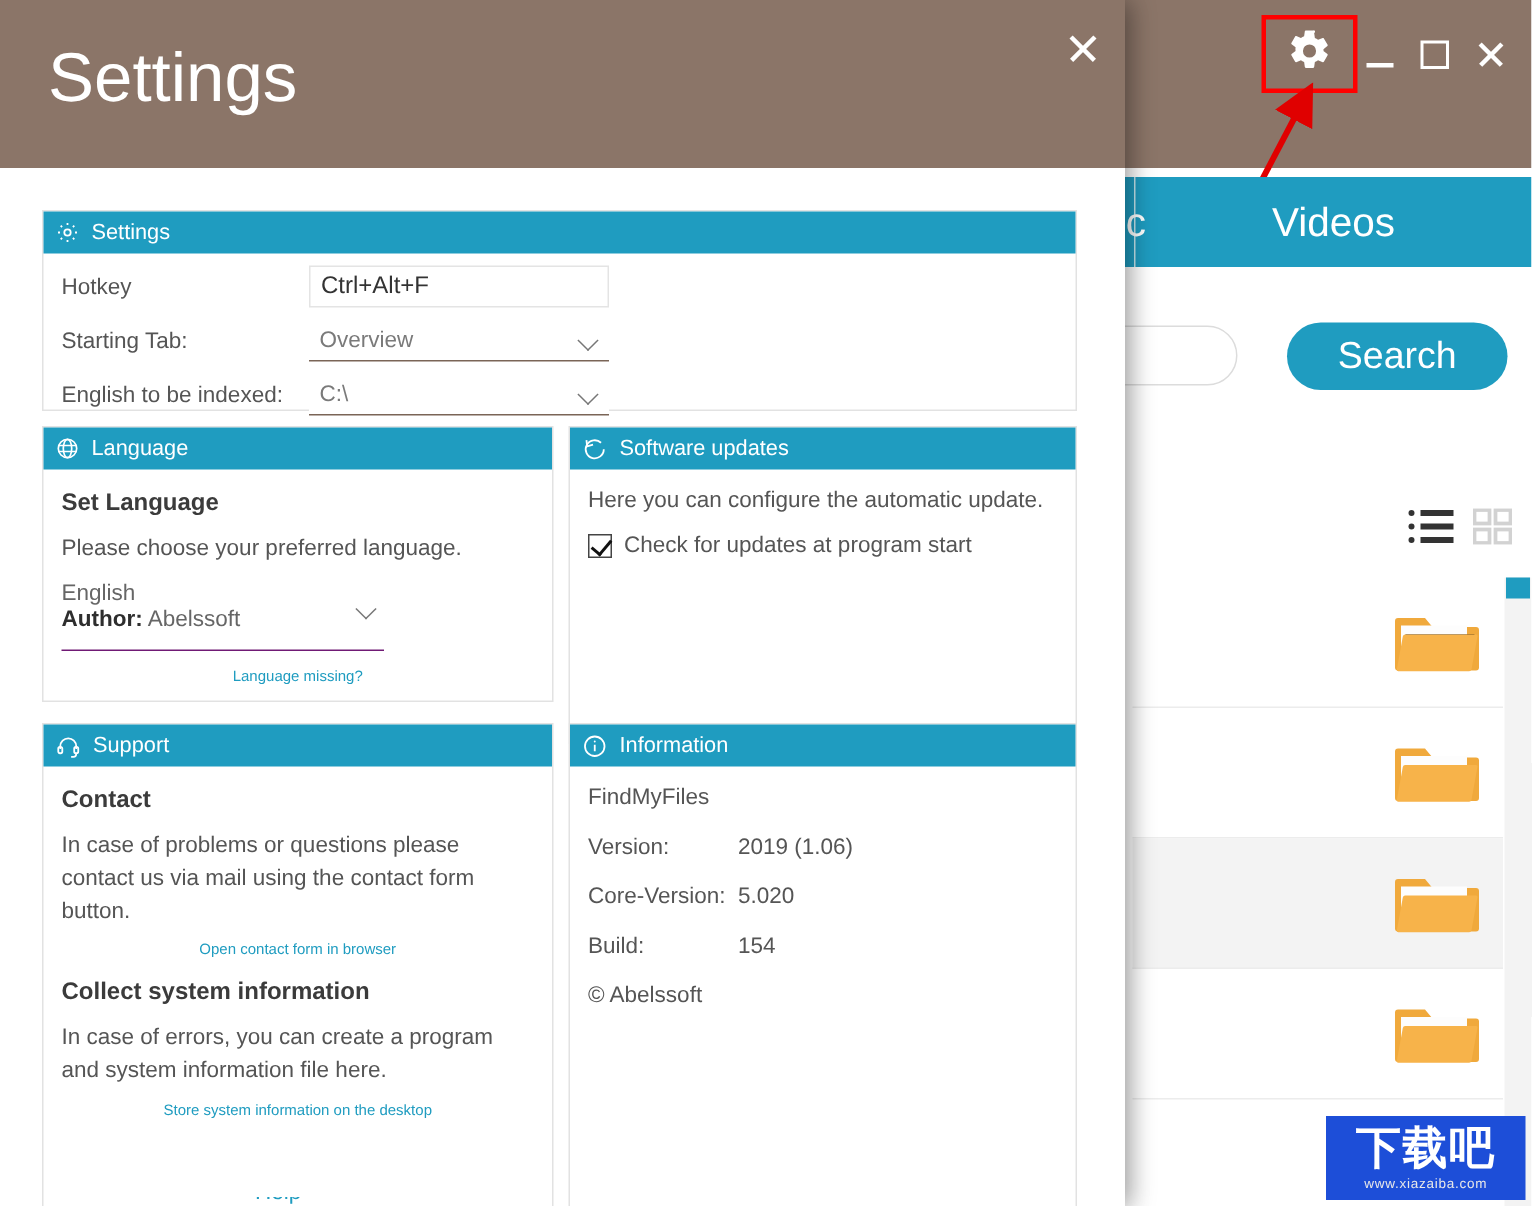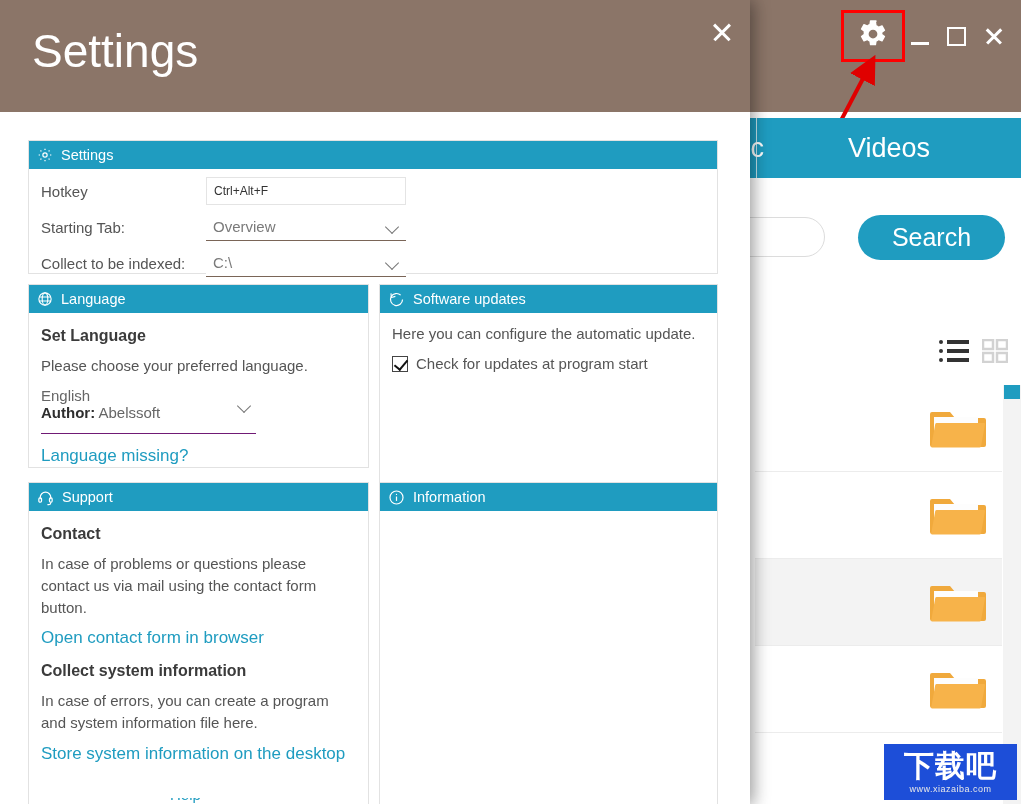--- a/index.html
+++ b/index.html
@@ -155,38 +155,38 @@
   #panel-updates   { left: 379px; top: 172px; width: 339px; height: 212px; }
   #panel-support   { left: 28px;  top: 370px; width: 341px; height: 410px; }
   #panel-info      { left: 379px; top: 370px; width: 339px; height: 410px; }
 
   
   .field-row { display: flex; align-items: center; height: 32px; }
   .field-label { width: 165px; color: #555; font-size: 15px; }
   .fld-text {
     width: 200px; height: 28px; border: 1px solid #e4e4e4; background: #fff;
     display: flex; align-items: center; padding: 0 7px;
-    color: #333; font-size: 12px;
+    color: #333; font-size: 16px;
   }
   .fld-combo {
     width: 200px; height: 28px; border-bottom: 1px solid #7a6557; background: #fff;
     display: flex; align-items: center; justify-content: space-between; padding: 0 4px 0 7px;
     color: #7a7a7a; font-size: 15px;
   }
   .chev { width: 16px; height: 10px; position: relative; }
   .chev::before {
     content: ""; position: absolute; left: 1px; top: 0px; width: 9px; height: 9px;
     border-right: 1.8px solid #777; border-bottom: 1.8px solid #777;
     transform: rotate(45deg);
   }
 
   
   .h-bold { font-size: 16px; font-weight: bold; color: #3b3b3b; margin: 4px 0 10px 0; }
   .p-txt  { font-size: 15px; color: #555; line-height: 1.45; margin: 0 0 10px 0; }
-  .link   { font-size: 17px; color: #1f9cc0; text-align: left; display: block; margin-top: 4px; }
+  .link   { font-size: 10px; color: #1f9cc0; text-align: center; display: block; margin-top: 4px; }
 
   .lang-select {
     position: relative; width: 215px; border-bottom: 1px solid #701a75;
     padding-bottom: 12px; margin-top: 4px;
   }
   .lang-line1 { font-size: 15px; color: #666; }
   .lang-line2 { font-size: 15px; color: #666; }
   .lang-line2 b { color: #2e2e2e; }
   .lang-chev { position: absolute; right: 2px; top: 14px; }
 
@@ -371,21 +371,21 @@
             </span>
           </div>
           <div class="field-row" style="margin-top:4px;">
             <span class="field-label">Starting Tab:</span>
             <span class="fld-combo">
               <span>Overview</span>
               <span class="chev"></span>
             </span>
           </div>
           <div class="field-row" style="margin-top:4px;">
-            <span class="field-label">Collect to be indexed:</span>
+            <span class="field-label">English to be indexed:</span>
             <span class="fld-combo">
               <span>C:\</span>
               <span class="chev"></span>
             </span>
           </div>
         </div>
       </div>
 
       <div class="panel" id="panel-language">
         <div class="panel-head">
@@ -458,20 +458,36 @@
         <div class="panel-head">
           <span>
             <svg width="17" height="17" viewBox="0 0 24 24" fill="none" stroke="#ffffff" stroke-width="1.7">
               <circle cx="12" cy="12" r="9.2"></circle>
               <path d="M12 10.6v6.2"></path>
               <circle cx="12" cy="7.6" r="0.9" fill="#ffffff" stroke="none"></circle>
             </svg>
           </span>
           <span>Information</span>
         </div>
+        <div class="panel-body" style="padding-top:12px;">
+          <div class="info-single">FindMyFiles</div>
+          <div class="info-row">
+            <span class="info-key">Version:</span>
+            <span class="info-val">2019 (1.06)</span>
+          </div>
+          <div class="info-row">
+            <span class="info-key">Core-Version:</span>
+            <span class="info-val">5.020</span>
+          </div>
+          <div class="info-row">
+            <span class="info-key">Build:</span>
+            <span class="info-val">154</span>
+          </div>
+          <div class="info-single">©  Abelssoft</div>
+        </div>
       </div>
 
       <div class="bottom-cut">
         <div id="cut-text">Help</div>
       </div>
 
     </div>
   </div>
 </div>
 

